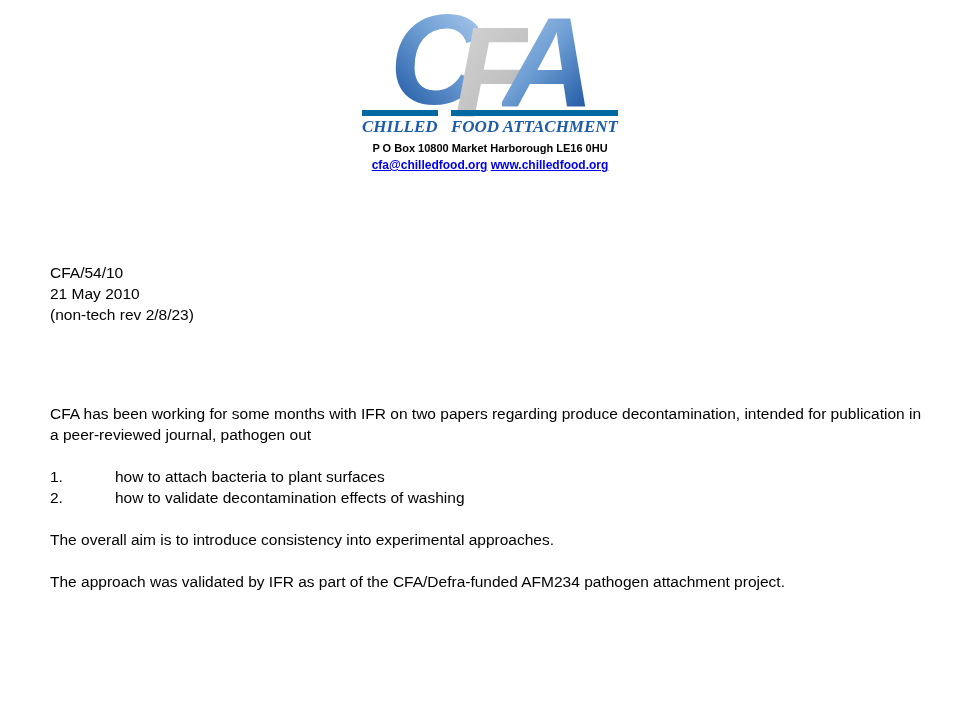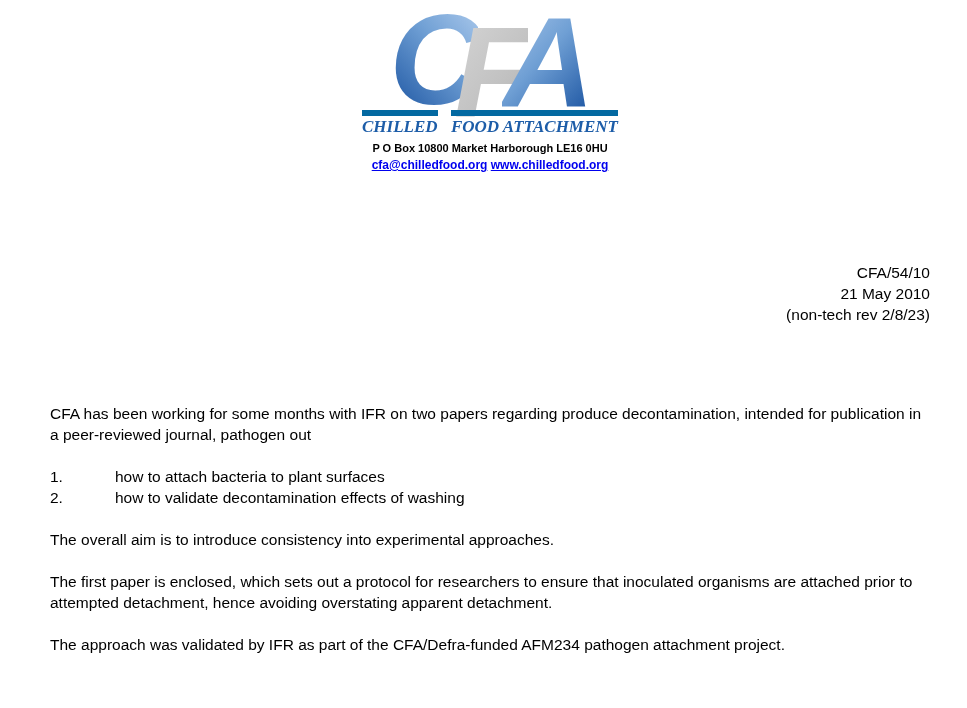--- a/index.html
+++ b/index.html
@@ -91,21 +91,20 @@
     line-height: 17px;
   }
   .header-links a {
     color: #0000ee;
     text-decoration: underline;
   }
 
   
   .ref-block {
     margin-top: 88px;
-    text-align: right;
     font-size: 15.5px;
     line-height: 21px;
   }
 
   
   .doc-body {
     margin-top: 78px;
     font-size: 15.5px;
     line-height: 21px;
   }
@@ -167,18 +166,17 @@
         <span class="list-num">1.</span>
         <span class="list-text">how to attach bacteria to plant surfaces</span>
       </div>
       <div class="list-row">
         <span class="list-num">2.</span>
         <span class="list-text">how to validate decontamination effects of washing</span>
       </div>
     </div>
 
     <p>The overall aim is to introduce consistency into experimental approaches.</p>
-    <p>The first paper is enclosed, which sets out a protocol for researchers to ensure that inoculated organisms are attached prior to attempted detachment, hence avoiding overstating apparent detachment.</p>
     <p>The approach was validated by IFR as part of the CFA/Defra-funded AFM234 pathogen attachment project.</p>
 
   </div>
 
 </div>
 
 </body></html>

